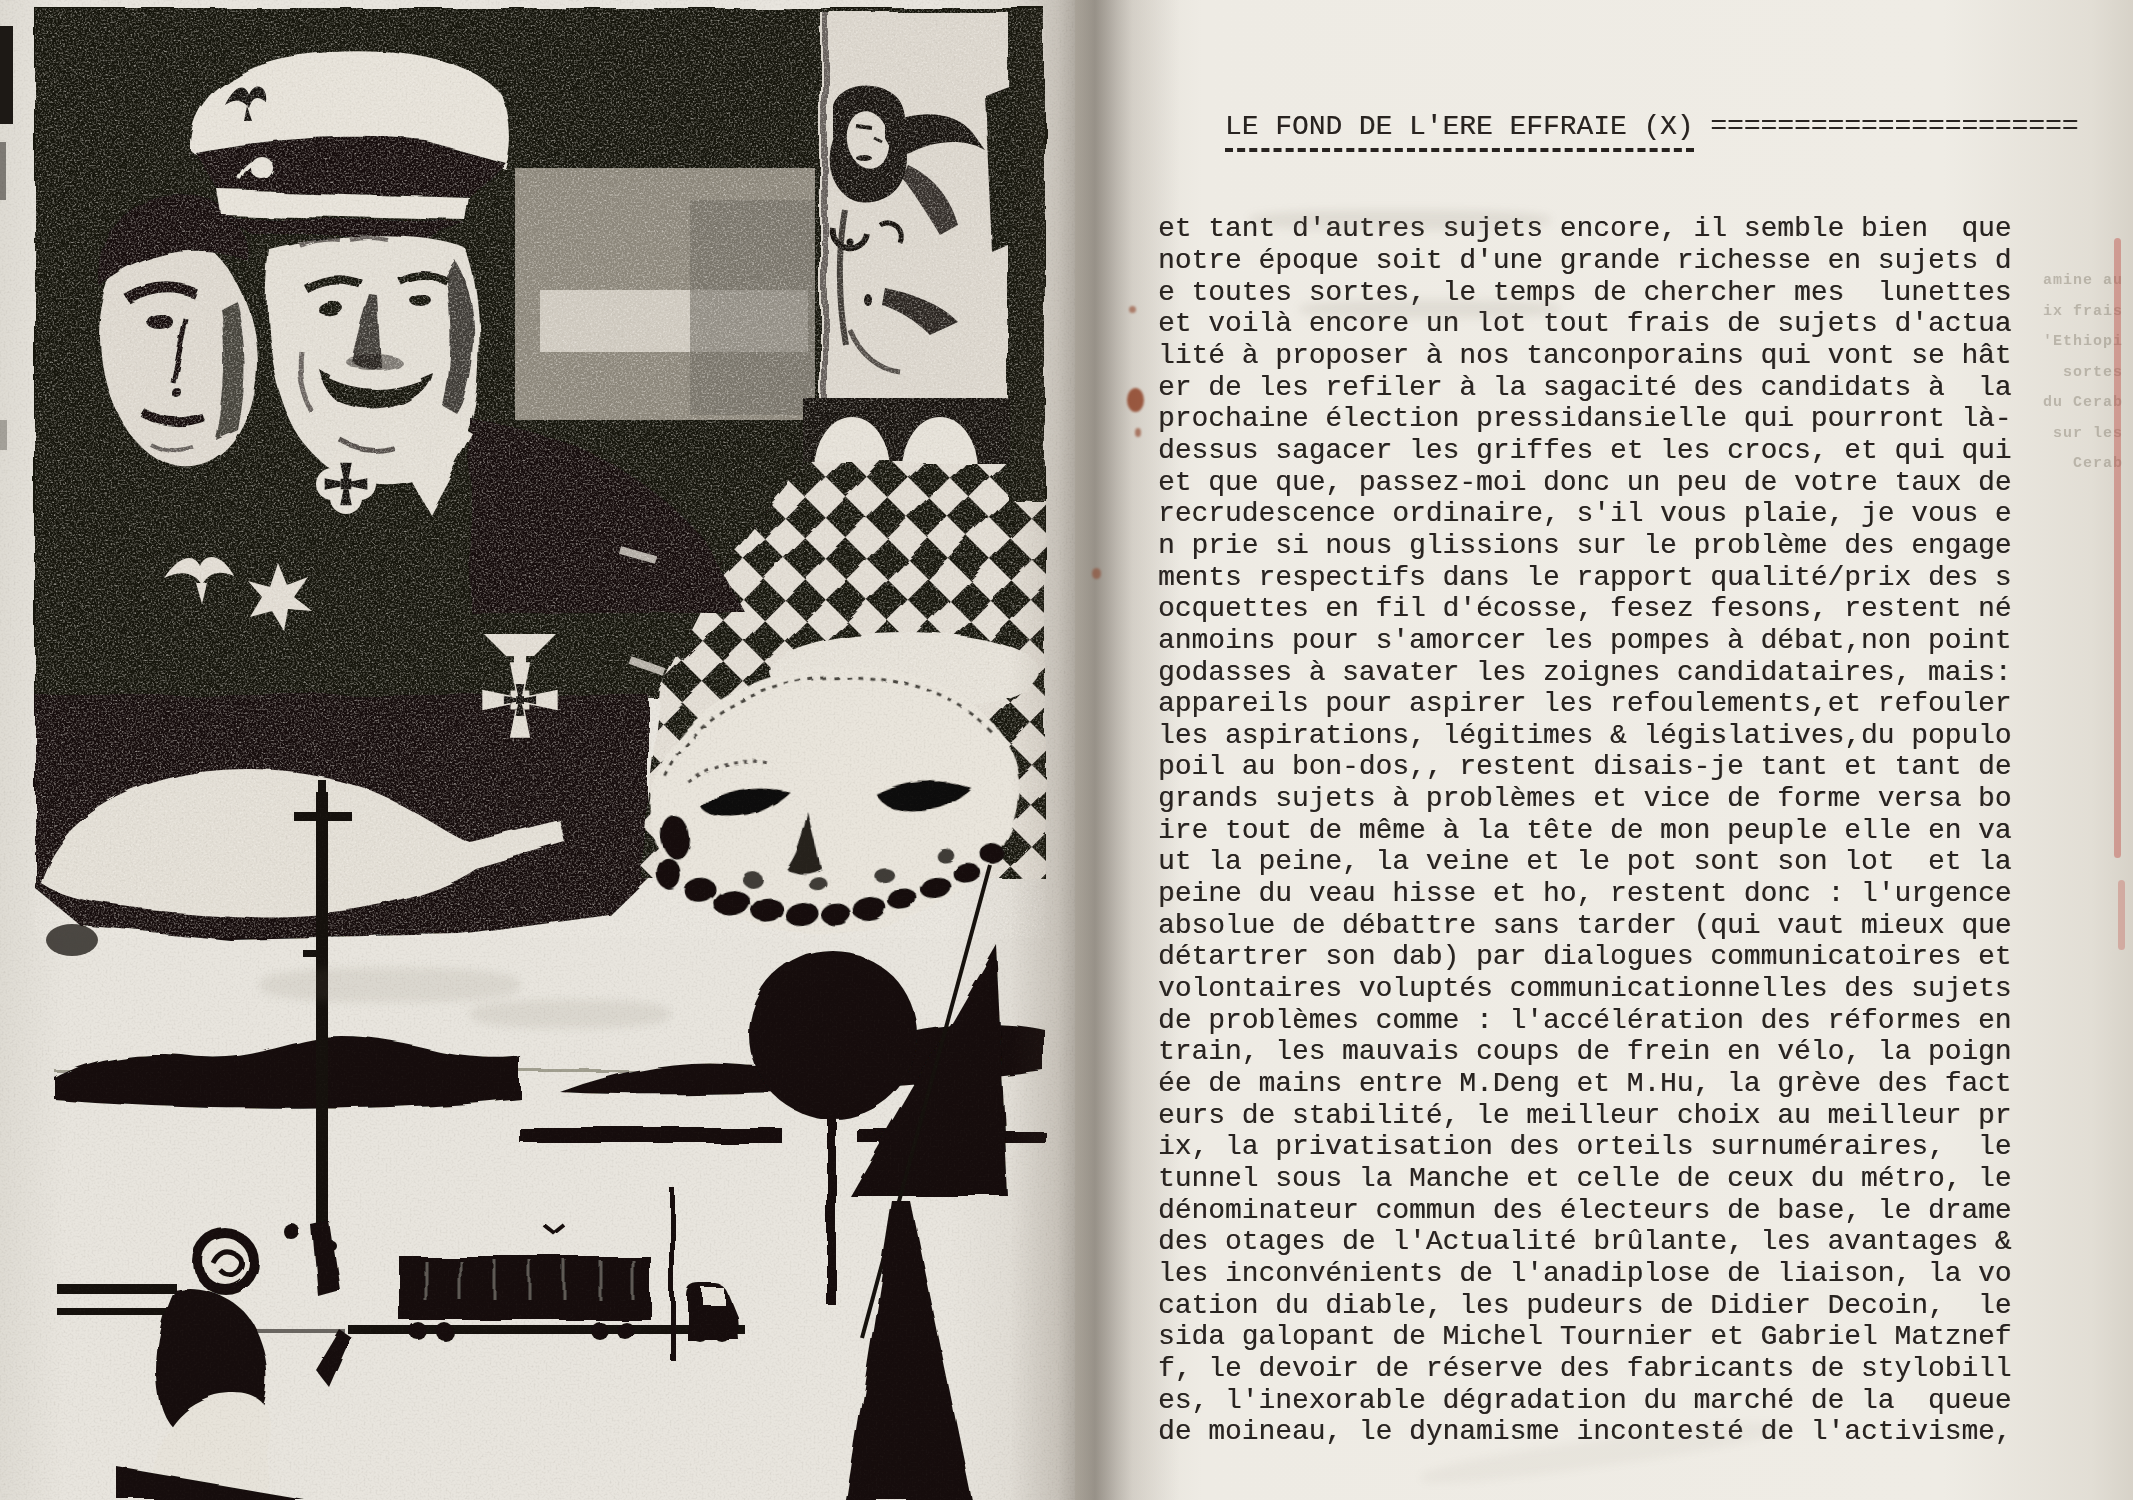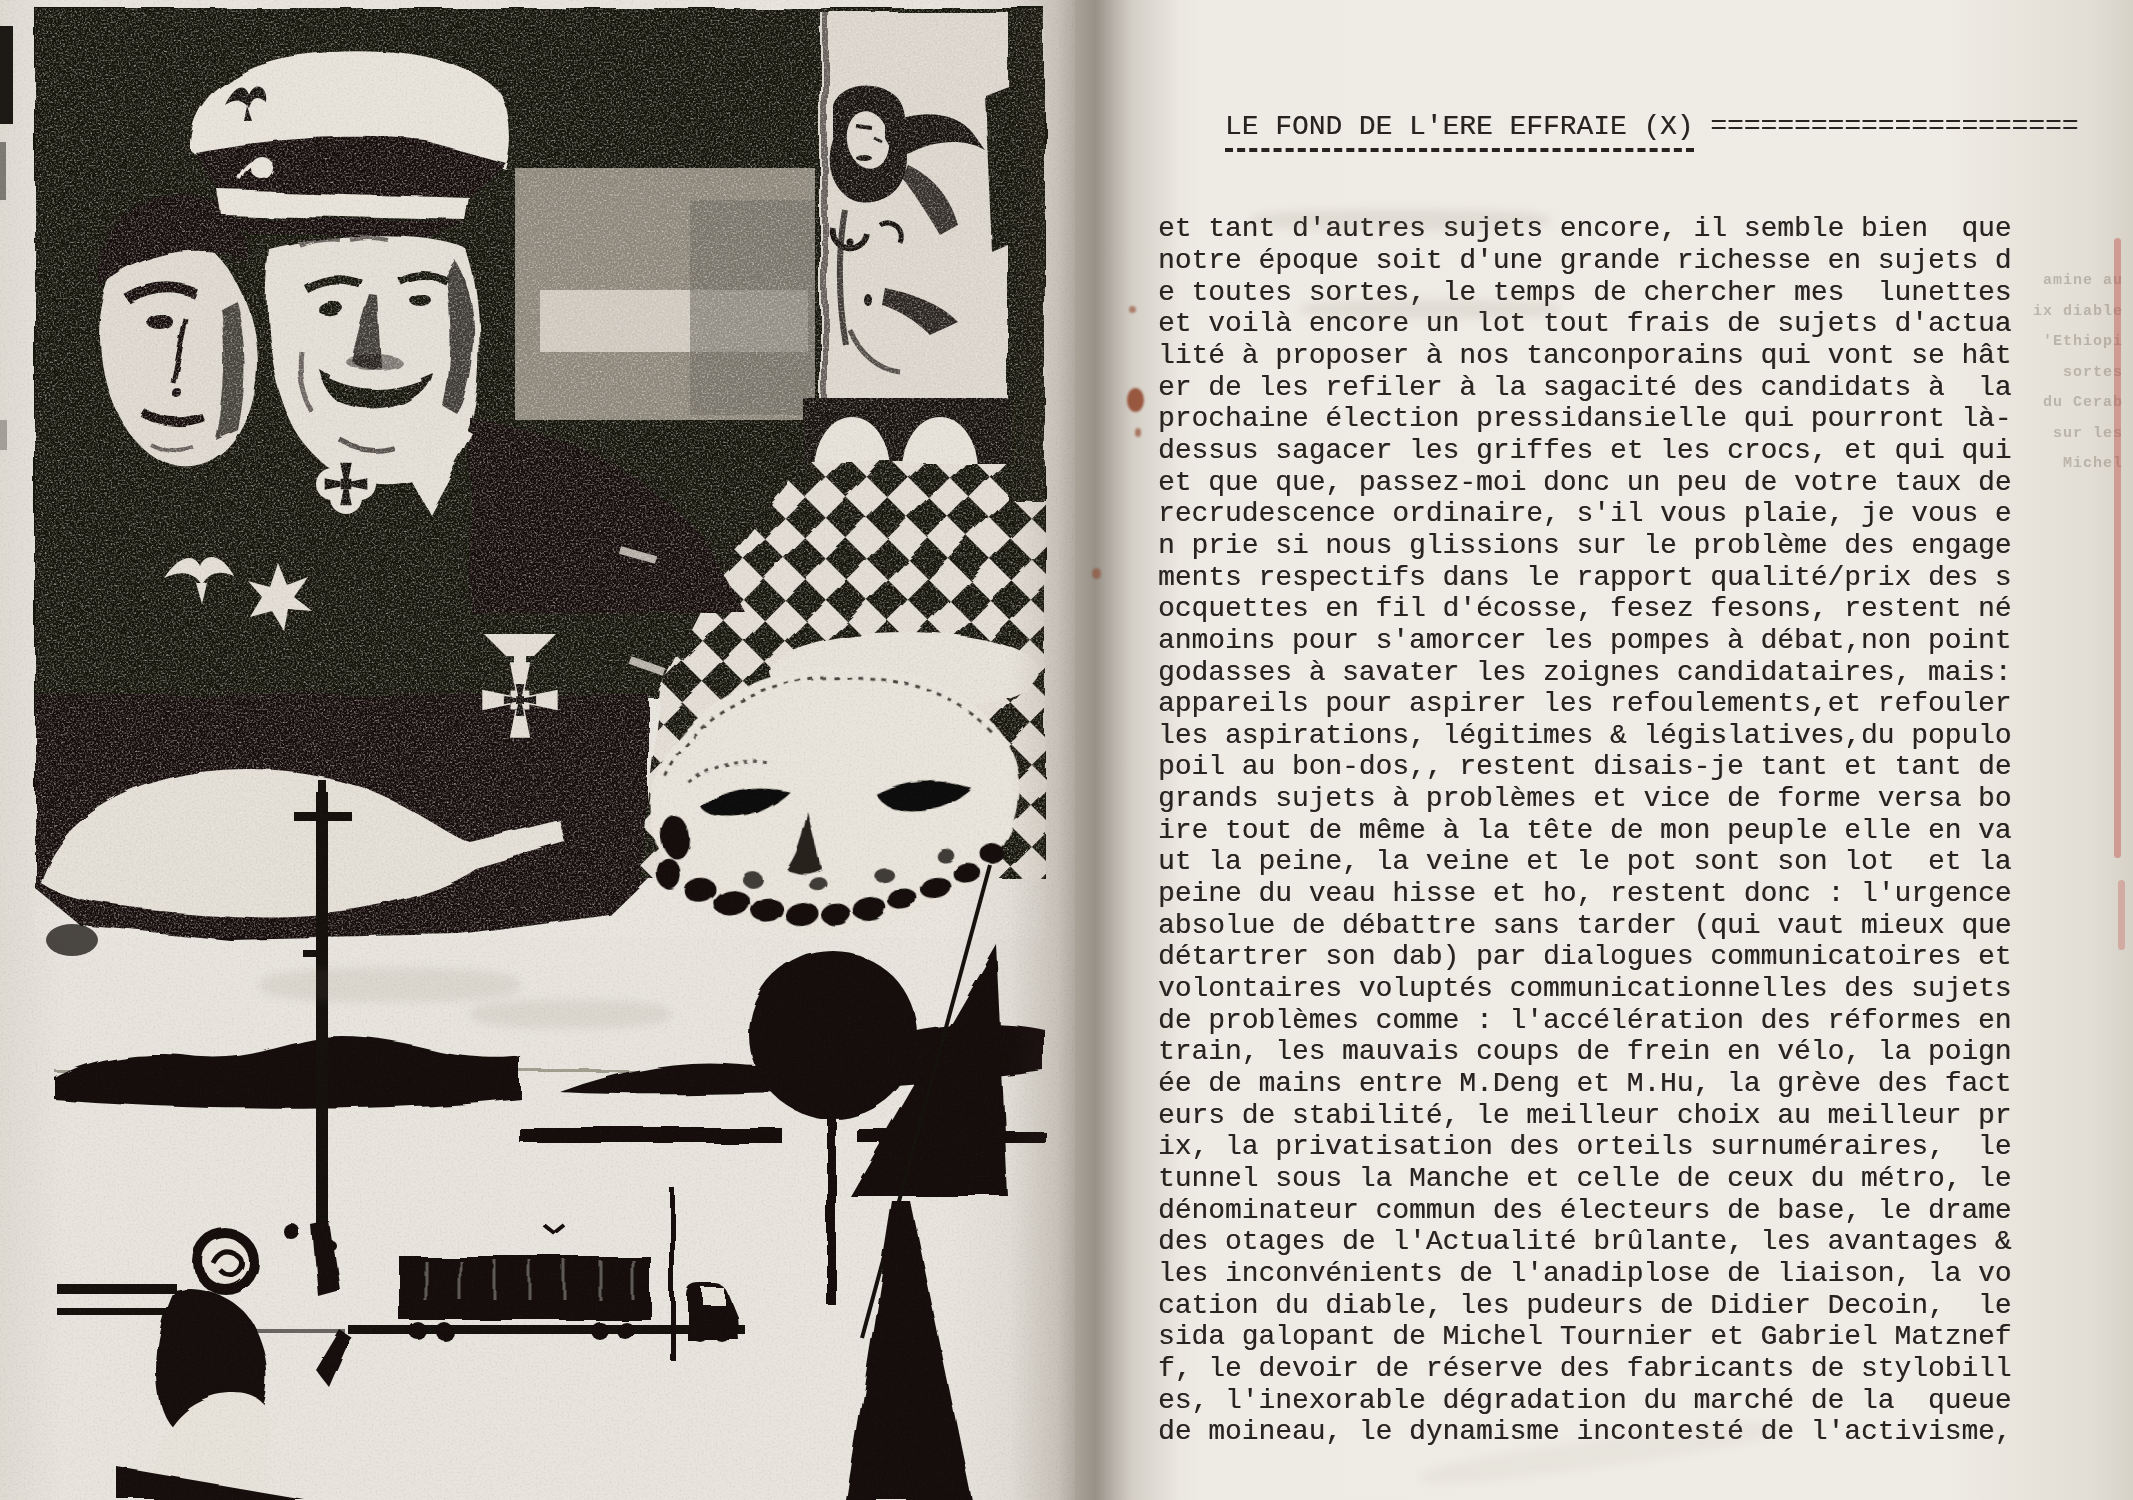--- a/index.html
+++ b/index.html
@@ -294,26 +294,26 @@
     <span class="title-underlined">LE FOND DE L'ERE EFFRAIE (X)</span><span> ======================</span>
   </div>
 
   <div class="body-text typewriter">
     <div><div class="article-line">et tant d'autres sujets encore, il semble bien  que</div><div class="article-line">notre époque soit d'une grande richesse en sujets d</div><div class="article-line">e toutes sortes, le temps de chercher mes  lunettes</div><div class="article-line">et voilà encore un lot tout frais de sujets d'actua</div><div class="article-line">lité à proposer à nos tanconporains qui vont se hât</div><div class="article-line">er de les refiler à la sagacité des candidats à  la</div><div class="article-line">prochaine élection pressidansielle qui pourront là-</div><div class="article-line">dessus sagacer les griffes et les crocs, et qui qui</div><div class="article-line">et que que, passez-moi donc un peu de votre taux de</div><div class="article-line">recrudescence ordinaire, s'il vous plaie, je vous e</div><div class="article-line">n prie si nous glissions sur le problème des engage</div><div class="article-line">ments respectifs dans le rapport qualité/prix des s</div><div class="article-line">ocquettes en fil d'écosse, fesez fesons, restent né</div><div class="article-line">anmoins pour s'amorcer les pompes à débat,non point</div><div class="article-line">godasses à savater les zoignes candidataires, mais:</div><div class="article-line">appareils pour aspirer les refoulements,et refouler</div><div class="article-line">les aspirations, légitimes &amp; législatives,du populo</div><div class="article-line">poil au bon-dos,, restent disais-je tant et tant de</div><div class="article-line">grands sujets à problèmes et vice de forme versa bo</div><div class="article-line">ire tout de même à la tête de mon peuple elle en va</div><div class="article-line">ut la peine, la veine et le pot sont son lot  et la</div><div class="article-line">peine du veau hisse et ho, restent donc : l'urgence</div><div class="article-line">absolue de débattre sans tarder (qui vaut mieux que</div><div class="article-line">détartrer son dab) par dialogues communicatoires et</div><div class="article-line">volontaires voluptés communicationnelles des sujets</div><div class="article-line">de problèmes comme : l'accélération des réformes en</div><div class="article-line">train, les mauvais coups de frein en vélo, la poign</div><div class="article-line">ée de mains entre M.Deng et M.Hu, la grève des fact</div><div class="article-line">eurs de stabilité, le meilleur choix au meilleur pr</div><div class="article-line">ix, la privatisation des orteils surnuméraires,  le</div><div class="article-line">tunnel sous la Manche et celle de ceux du métro, le</div><div class="article-line">dénominateur commun des électeurs de base, le drame</div><div class="article-line">des otages de l'Actualité brûlante, les avantages &amp;</div><div class="article-line">les inconvénients de l'anadiplose de liaison, la vo</div><div class="article-line">cation du diable, les pudeurs de Didier Decoin,  le</div><div class="article-line">sida galopant de Michel Tournier et Gabriel Matznef</div><div class="article-line">f, le devoir de réserve des fabricants de stylobill</div><div class="article-line">es, l'inexorable dégradation du marché de la  queue</div><div class="article-line">de moineau, le dynamisme incontesté de l'activisme,</div></div>
     
   </div>
 
   <div class="ghost-col">
       <div class="ghost-line">amine au</div>
-      <div class="ghost-line">ix diable</div>
+      <div class="ghost-line">ix frais</div>
       <div class="ghost-line">'Ethiopi</div>
       <div class="ghost-line">sortes</div>
       <div class="ghost-line">du Cerab</div>
       <div class="ghost-line">sur les</div>
-      <div class="ghost-line">Michel</div>
+      <div class="ghost-line">Cerab</div>
     </div>
   <div class="showthrough st1"></div>
   <div class="showthrough st2"></div>
   <div class="showthrough st3"></div>
 
   <div class="gutter"></div>
   <div class="stain s1"></div>
   <div class="stain s2"></div>
   <div class="stain s3"></div>
   <div class="stain s4"></div>

